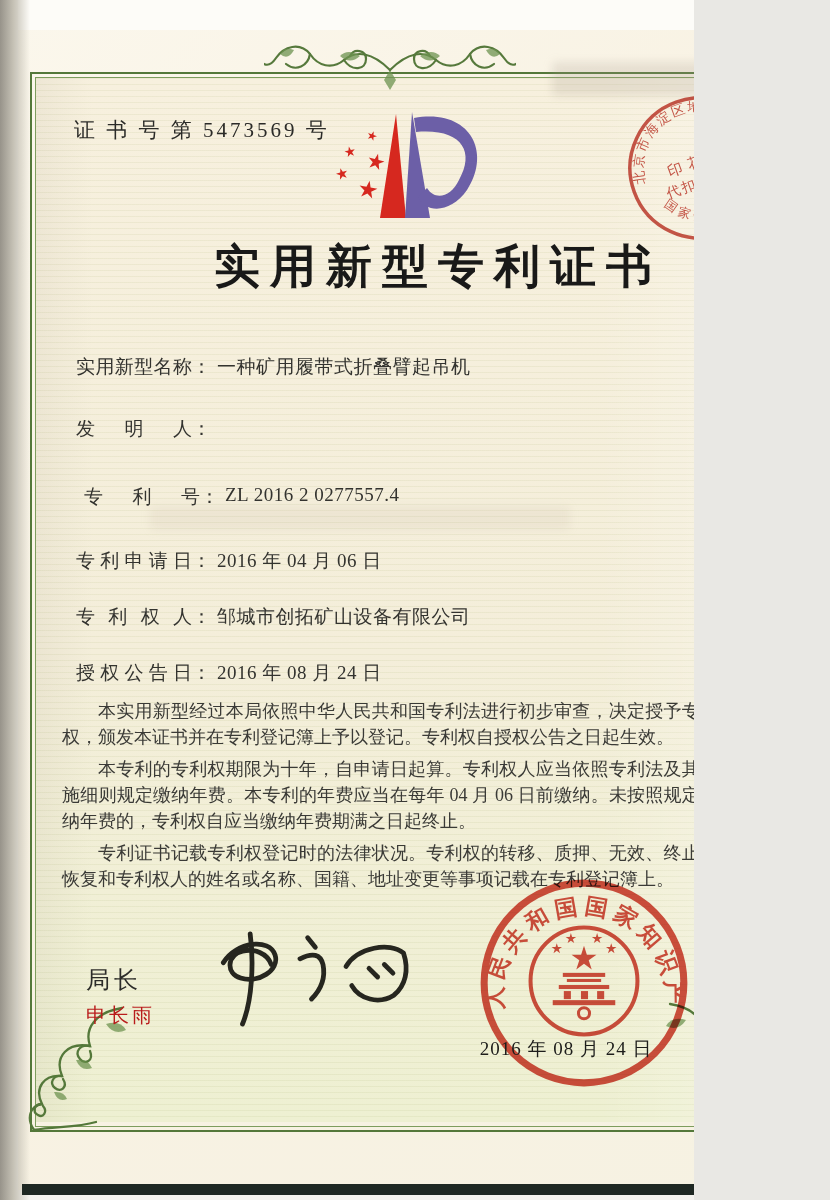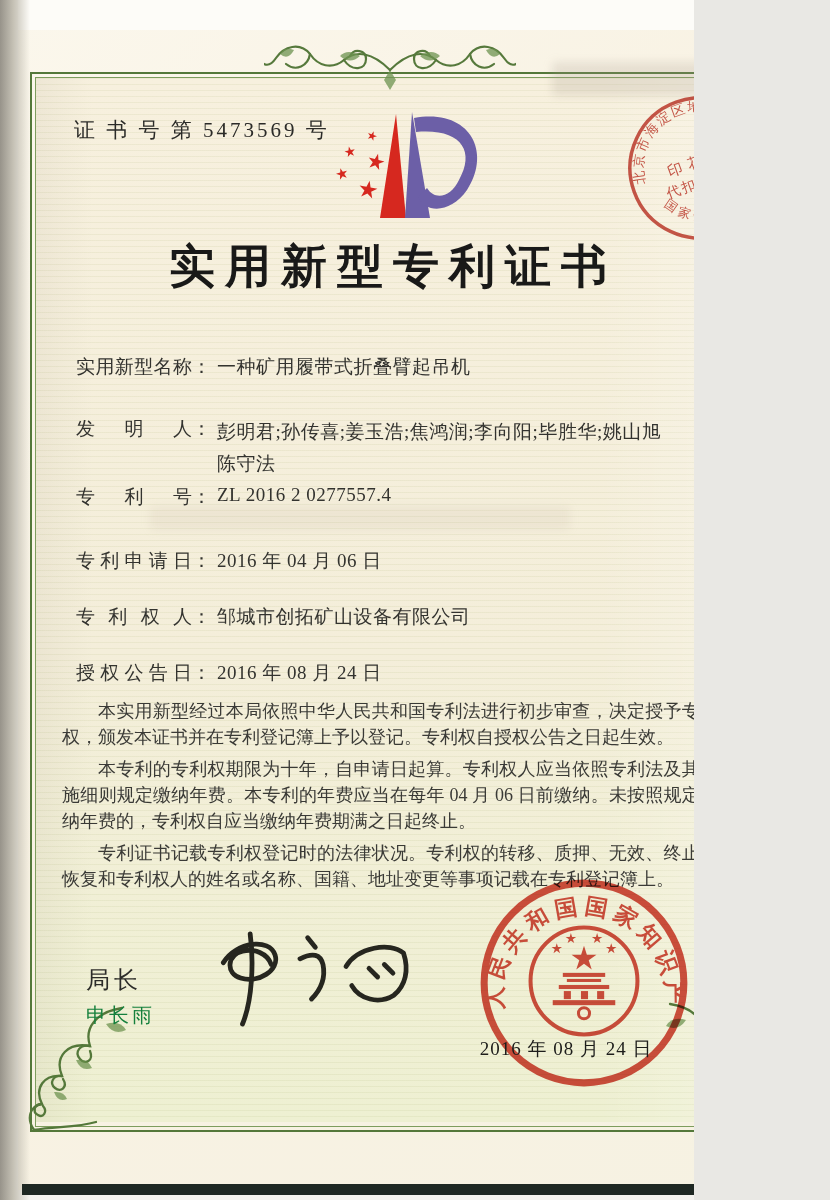--- a/index.html
+++ b/index.html
@@ -26,31 +26,31 @@
            linear-gradient(180deg,#f7f0de 0%,#f4eeda 55%,#eef0d2 100%);}
   .panel-vignette{position:absolute;left:36px;top:78px;width:704px;height:1044px;
          background:linear-gradient(90deg,rgba(120,110,90,0.07) 0,rgba(0,0,0,0) 8%,rgba(0,0,0,0) 80%,rgba(255,255,255,0.25) 100%);}
   .ornament{position:absolute;}
   .ghost{position:absolute;border-radius:5px;filter:blur(4px);}
   .ghost.g1{left:552px;top:62px;width:200px;height:34px;background:rgba(168,156,140,0.22);}
   .ghost.g2{left:150px;top:506px;width:420px;height:24px;background:rgba(178,168,152,0.12);}
   
   .cert-no{position:absolute;left:74px;top:116px;font-size:21px;letter-spacing:3px;color:#2b2b28;}
   .title{position:absolute;left:30px;top:236px;width:716px;text-align:center;
-         font-size:46px;font-weight:700;letter-spacing:10px;color:#191918;text-indent:10px;}
+         font-size:46px;font-weight:700;letter-spacing:10px;color:#191918;text-indent:10px;padding-left:45px;}
   .row{position:absolute;left:76px;font-size:19px;color:#33332f;display:flex;align-items:flex-start;font-family:Liberation Serif, serif;}
   .f-label{display:inline-block;width:116px;text-align:justify;text-align-last:justify;flex:0 0 116px;}
   .f-colon{flex:0 0 auto;margin-right:6px;}
   .f-value{letter-spacing:0.5px;}
   .multiline{white-space:pre-line;line-height:32px;}
-  .r1{top:354px;} .r2{top:416px;} .r3{top:484px;} .r4{top:548px;} .r5{top:604px;} .r6{top:660px;}
+  .r1{top:354px;} .r2{top:416px;} .r3{top:484px;margin-left:8px;} .r4{top:548px;} .r5{top:604px;} .r6{top:660px;}
   .paras{position:absolute;left:62px;top:698px;width:656px;color:#3a3a36;}
   .paras p{margin:0 0 6px 0;font-size:18px;line-height:26px;text-indent:2em;text-align:justify;}
   .signer-title{position:absolute;left:86px;top:964px;font-size:24px;letter-spacing:4px;color:#2c2c29;font-family:Liberation Serif, serif;}
-  .signer-name{position:absolute;left:86px;top:1002px;font-size:20px;letter-spacing:3px;color:#15803d;}
+  .signer-name{position:absolute;left:86px;top:1002px;font-size:20px;letter-spacing:3px;color:#b91c1c;}
   .signature{position:absolute;left:185px;top:922px;}
   .seal{position:absolute;left:468px;top:868px;mix-blend-mode:multiply;}
   .seal-date{position:absolute;left:455px;top:1036px;width:222px;text-align:center;
              font-size:19px;color:#1d1d1b;letter-spacing:1px;}
   .tax-stamp{position:absolute;left:622px;top:90px;mix-blend-mode:multiply;}
   .footer{position:absolute;left:250px;top:1086px;width:240px;text-align:center;
           font-size:15.5px;color:#3a3a36;letter-spacing:1px;}
   .logo{position:absolute;left:318px;top:100px;}
 </style>
 </head>
@@ -161,22 +161,20 @@
   <div class="title">实用新型专利证书</div>
 
   <div class="row r1">
     <span class="f-label">实用新型名称</span>
       <span class="f-colon">：</span>
       <span class="f-value">一种矿用履带式折叠臂起吊机</span>
   </div>
   <div class="row r2">
     <span class="f-label">发明人</span>
       <span class="f-colon">：</span>
-      <span class="f-value multiline">彭明君;孙传喜;姜玉浩;焦鸿润;李向阳;毕胜华;姚山旭
-陈守法</span>
   </div>
   <div class="row r3">
     <span class="f-label">专利号</span>
       <span class="f-colon">：</span>
       <span class="f-value">ZL 2016 2 0277557.4</span>
   </div>
   <div class="row r4">
     <span class="f-label">专利申请日</span>
       <span class="f-colon">：</span>
       <span class="f-value">2016 年 04 月 06 日</span>

